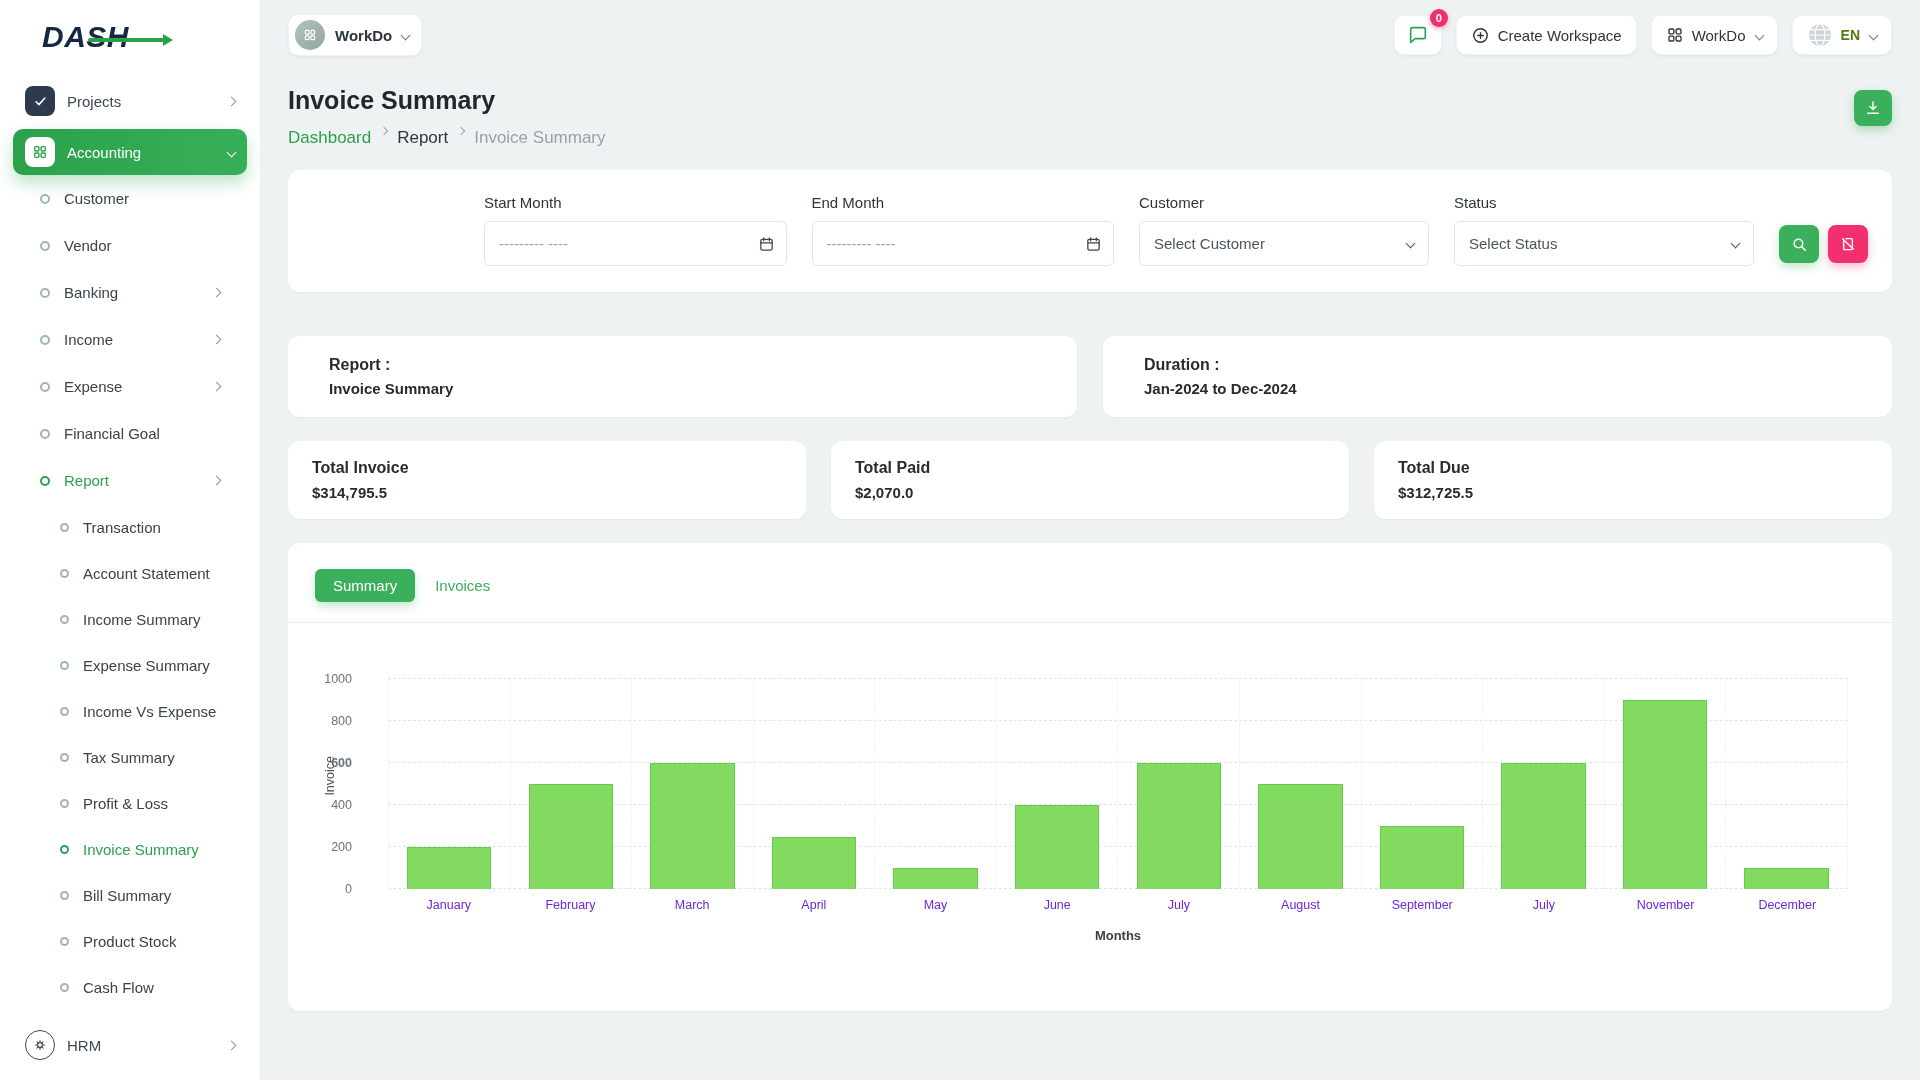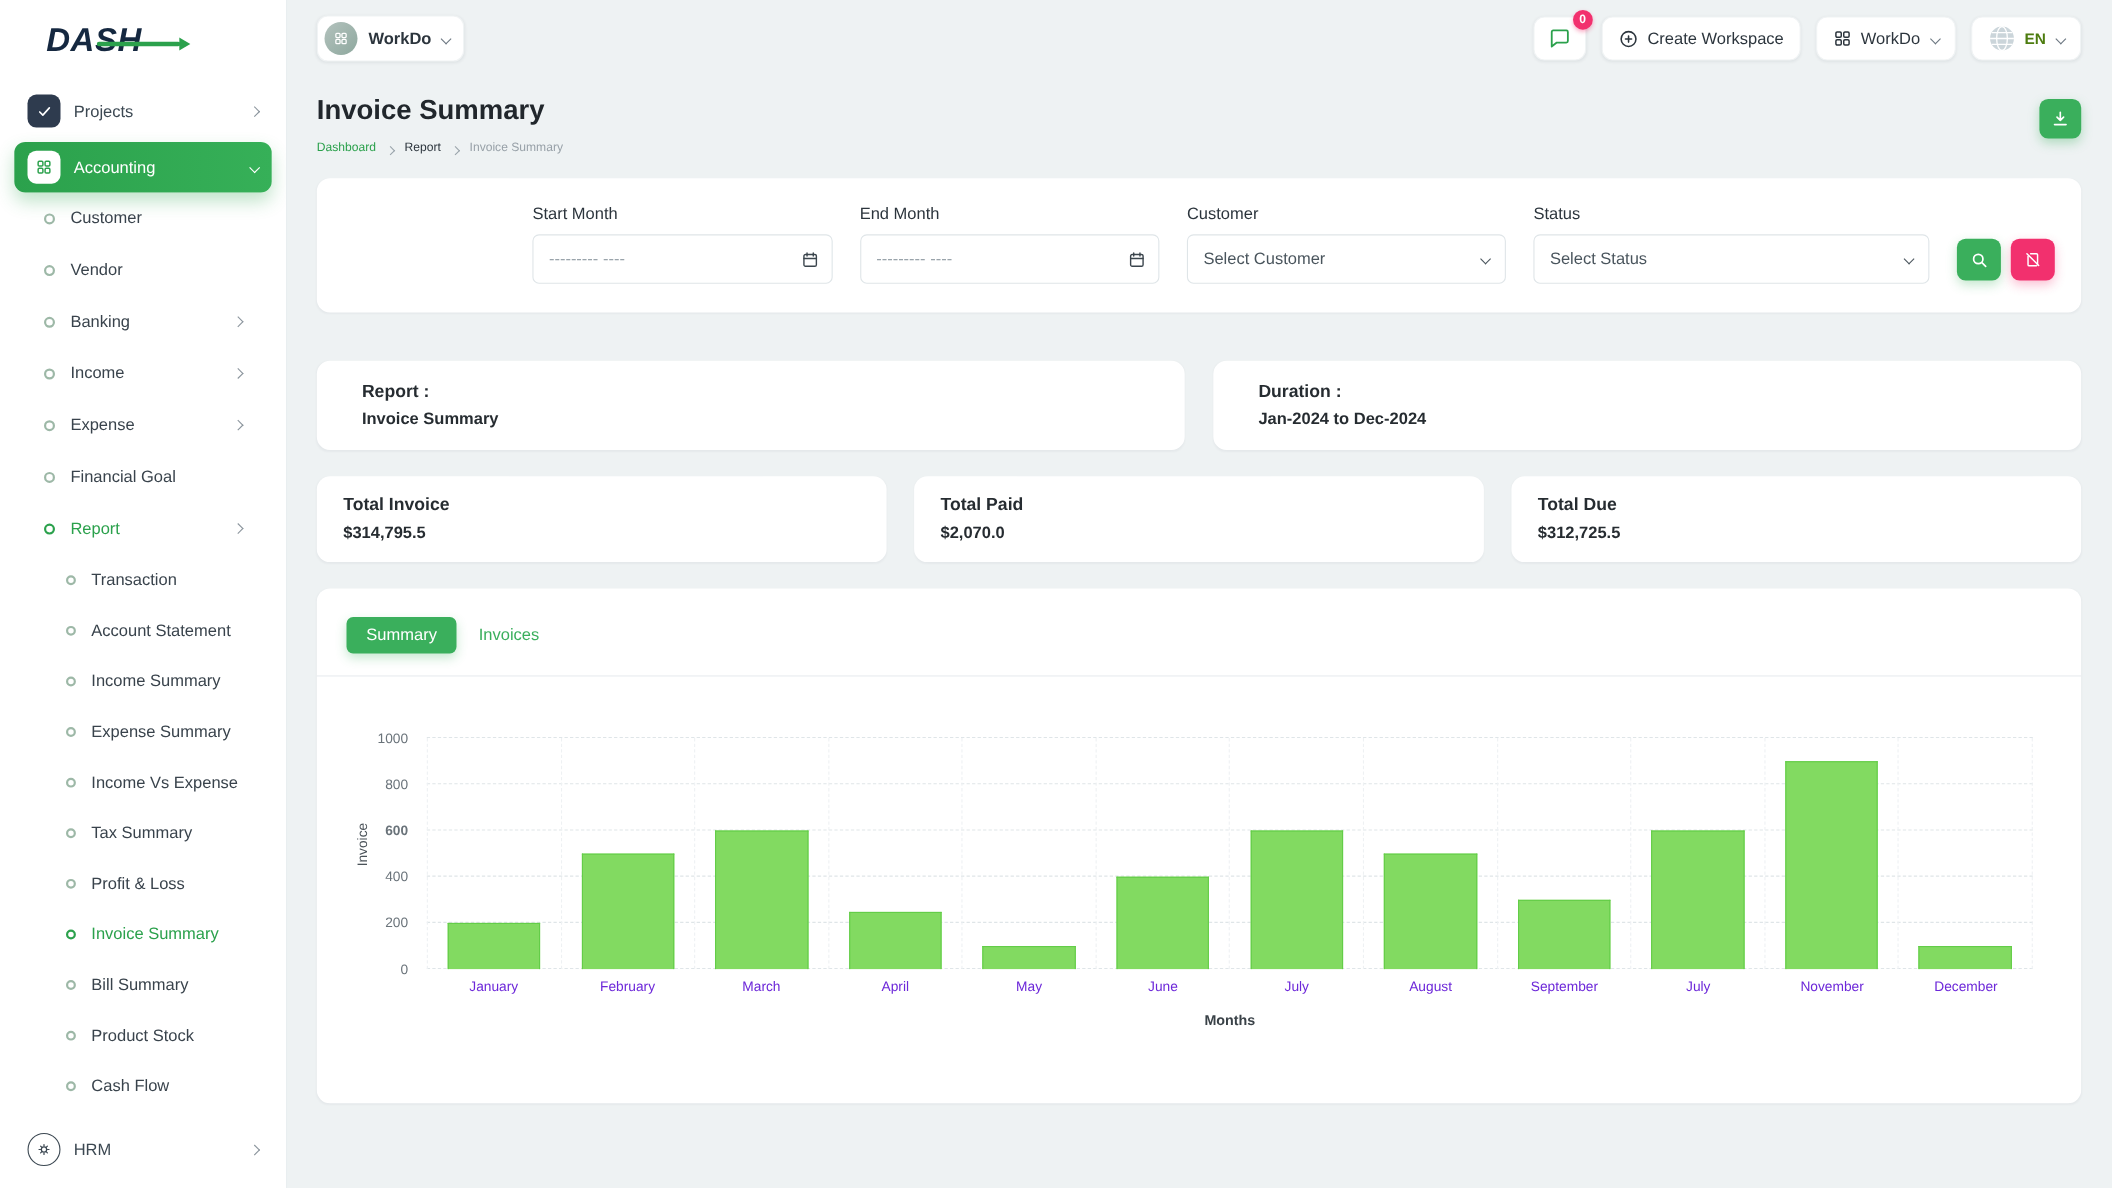--- a/index.html
+++ b/index.html
@@ -49,38 +49,38 @@
   .icon-btn{position:relative;width:48px;height:40px;justify-content:center;cursor:pointer;}
   .badge{position:absolute;top:-7px;right:-7px;min-width:18px;height:18px;border-radius:9px;background:#f2306e;color:#fff;font-size:11px;font-weight:700;display:grid;place-items:center;padding:0 5px;box-shadow:0 2px 4px rgba(242,48,110,.4);}
   .top-btn{height:40px;padding:0 14px;gap:8px;font-size:15px;color:#2c353d;cursor:pointer;}
   .top-btn .chev{color:#6b7680;margin-left:2px;}
   .lang-label{font-weight:700;color:#4d7c0f;font-size:14px;}
 
   
   .content{flex:1;padding:16px 28px 0;overflow:hidden;}
   .page-head{display:flex;align-items:flex-start;}
   .page-title{font-size:25px;font-weight:700;color:#21272c;}
-  .breadcrumb{display:flex;align-items:flex-end;gap:10px;margin-top:13px;font-size:11px;}
+  .breadcrumb{display:flex;align-items:flex-start;gap:10px;margin-top:13px;font-size:17px;}
   .bc-item{color:#2c353d;}
   .bc-item.link{color:#2ba14c;cursor:pointer;}
   .bc-item.current{color:#98a1a8;}
   .breadcrumb .chev{color:#9aa4ab;width:6px;height:6px;}
   .dl-btn{margin-left:auto;margin-top:4px;width:38px;height:36px;border:none;border-radius:8px;background:#3aaf5c;display:grid;place-items:center;cursor:pointer;box-shadow:0 4px 10px rgba(58,175,92,.35);}
   .card{background:#fff;border-radius:12px;box-shadow:0 1px 2px rgba(25,35,45,.04);}
 
   .filter-card{margin-top:22px;padding:24px 24px 26px 196px;display:flex;gap:25px;align-items:flex-end;}
   .field label{display:block;font-size:15px;color:#2c353d;margin-bottom:10px;}
   .input-wrap{position:relative;}
   .input-wrap input{width:100%;height:45px;border:1px solid #dfe5e8;border-radius:6px;padding:0 40px 0 14px;font-size:15px;color:#39434c;font-family:inherit;outline:none;background:#fff;}
   .input-wrap input::placeholder{color:#9aa4ab;}
   .cal-icon{position:absolute;right:12px;top:50%;transform:translateY(-50%);display:flex;cursor:pointer;}
   .w-month{width:308px;}
   .select{width:290px;height:45px;border:1px solid #dfe5e8;border-radius:6px;display:flex;align-items:center;justify-content:space-between;padding:0 14px;font-size:15px;color:#4a555d;cursor:pointer;background:#fff;}
   .select .chev{color:#4a555d;}
-  .w-status{width:360px;}
+  .w-status{width:300px;}
   .filter-actions{margin-left:auto;display:flex;gap:9px;align-self:flex-end;margin-bottom:3px;}
   .sq-btn{width:40px;height:38px;border:none;border-radius:8px;display:grid;place-items:center;cursor:pointer;}
   .sq-btn.green{background:#3aaf5c;box-shadow:0 4px 10px rgba(58,175,92,.3);}
   .sq-btn.pink{background:#f2306e;box-shadow:0 4px 10px rgba(242,48,110,.3);}
 
   .info-row{margin-top:44px;display:grid;grid-template-columns:1fr 1fr;gap:26px;}
   .info-card{padding:20px 41px;}
   .info-title{font-size:16px;font-weight:700;color:#262c31;}
   .info-value{font-size:15px;font-weight:700;color:#262c31;margin-top:6px;}
 
@@ -94,21 +94,21 @@
   .tab{border:none;border-radius:6px;font-size:15px;font-family:inherit;cursor:pointer;padding:8px 18px;font-weight:500;}
   .tab.active{background:#3aaf5c;color:#fff;box-shadow:0 4px 10px rgba(58,175,92,.3);}
   .tab.ghost{background:transparent;color:#3aaf5c;padding:8px 2px;}
   .divider{border-top:1px solid #e8ecef;}
   .chart-area{display:flex;padding:56px 44px 10px 30px;}
   .y-title-col{width:24px;display:flex;align-items:center;justify-content:center;padding-bottom:70px;}
   .y-title{writing-mode:vertical-rl;transform:rotate(180deg);font-size:12.5px;color:#4a5258;}
   .plot-region{flex:1;}
   .plot{position:relative;height:210px;margin-left:46px;}
   .yticks{position:absolute;left:-50px;top:0;height:100%;width:42px;}
-  .ytick{position:absolute;right:9px;transform:translateY(50%);font-size:12.5px;color:#6a737a;}
+  .ytick{position:absolute;right:28px;transform:translateY(50%);font-size:12.5px;color:#6a737a;}
   .gridline{position:absolute;left:0;right:0;border-top:1px dashed #dfe5e8;}
   .slots{position:absolute;inset:0;display:flex;}
   .slot{flex:1;position:relative;border-right:1px dashed #eef1f3;}
   .slot:first-child{border-left:1px dashed #eef1f3;}
   .bar{position:absolute;bottom:0;left:15%;width:70%;border:1px solid;border-bottom:none;}
   .xlabels{display:flex;margin-left:46px;margin-top:9px;}
   .xlabel{flex:1;text-align:center;font-size:12.5px;color:#6d28d9;}
   .x-title{margin-left:46px;text-align:center;font-size:13px;font-weight:700;color:#3a4248;margin-top:16px;}
 </style>
 </head>

